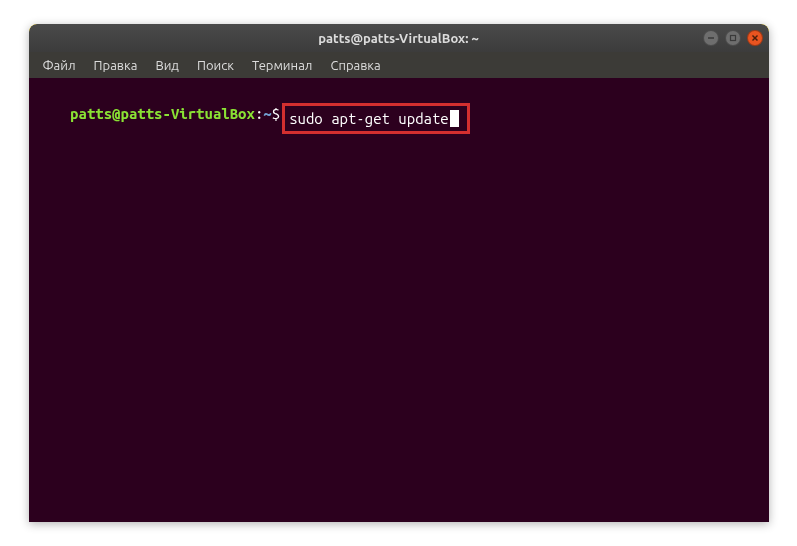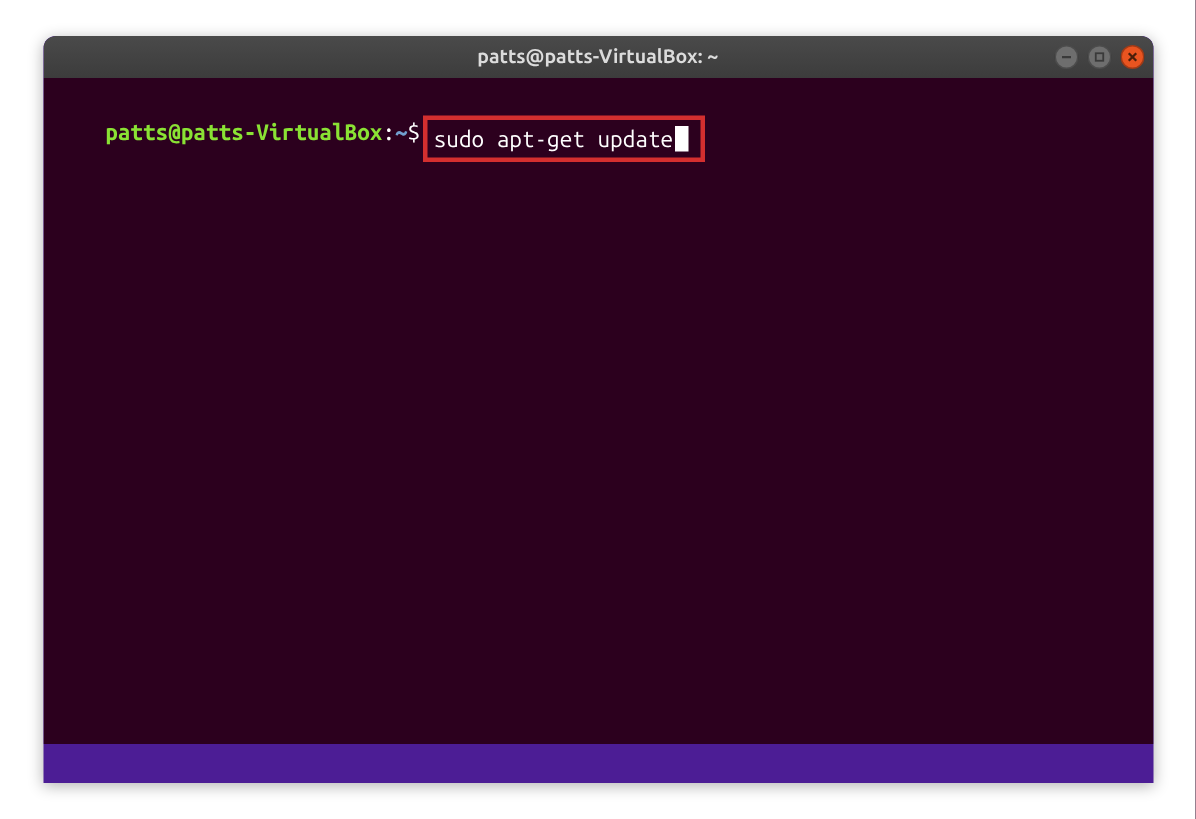--- a/index.html
+++ b/index.html
@@ -12,21 +12,21 @@
       height: 546px;
       background: #ffffff;
       font-family: "Ubuntu", "DejaVu Sans", sans-serif;
       display: flex;
       align-items: center;
       justify-content: center;
     }
     .window {
       width: 740px;
       height: 498px;
-      background: #4c1d95;
+      background: #fde047;
       border-radius: 8px 8px 0 0;
       overflow: hidden;
       box-shadow: 0 2px 10px rgba(0,0,0,0.3);
     }
     .titlebar {
       height: 28px;
       background: linear-gradient(to bottom, #4a4a4a, #3c3c3c);
       display: flex;
       align-items: center;
       justify-content: center;
@@ -138,17 +138,25 @@
       </div>
       <div class="win-btn win-close">
         <svg width="8" height="8" viewBox="0 0 8 8">
             <line x1="1.5" y1="1.5" x2="6.5" y2="6.5" stroke="#4a1e0a" stroke-width="1.5"></line>
             <line x1="6.5" y1="1.5" x2="1.5" y2="6.5" stroke="#4a1e0a" stroke-width="1.5"></line>
           </svg>
       </div>
     </div>
   </div>
 
+  <div class="menubar">
+    <span class="menu-item">Файл</span>
+    <span class="menu-item">Правка</span>
+    <span class="menu-item">Вид</span>
+    <span class="menu-item">Поиск</span>
+    <span class="menu-item">Терминал</span>
+    <span class="menu-item">Справка</span>
+  </div>
 
   <div class="terminal-area">
     <span class="prompt-line"><span class="prompt-user">patts@patts-VirtualBox</span><span class="prompt-colon">:</span><span class="prompt-path">~</span><span class="prompt-dollar">$</span> <span class="highlight-box"><span class="command-text">sudo apt-get update</span><span class="cursor-block"></span></span></span>
   </div>
 </div>
 
 </body></html>

